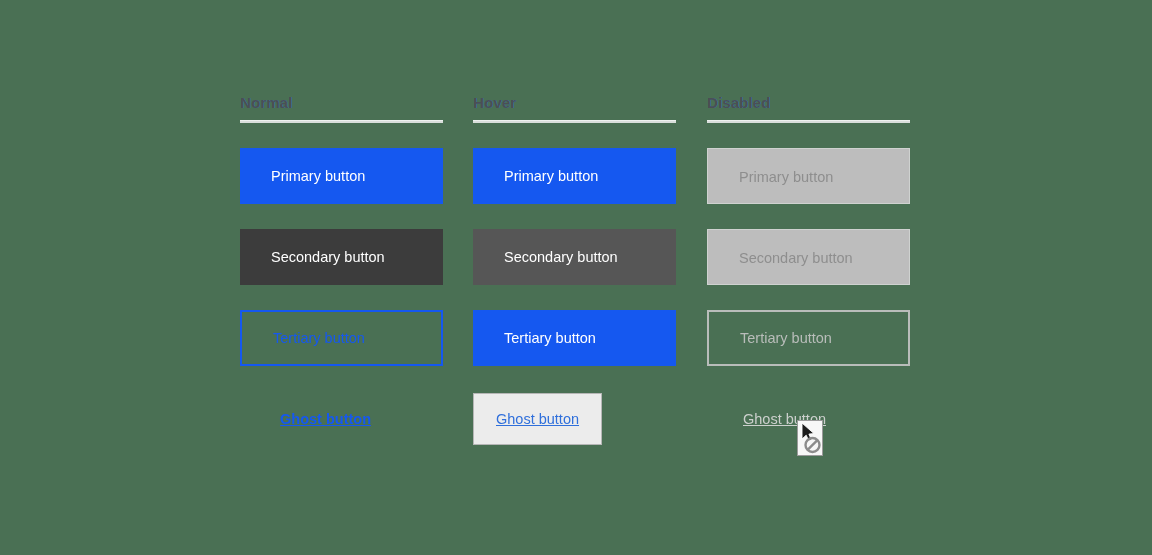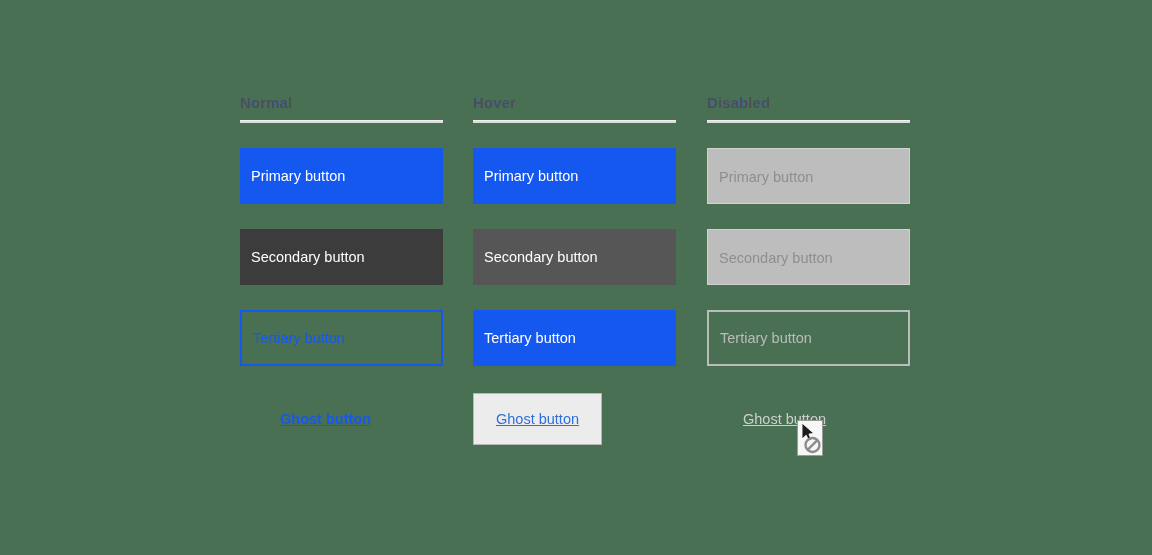--- a/index.html
+++ b/index.html
@@ -65,21 +65,21 @@
     box-sizing: border-box;
   }
 
   
   .btn {
     display: block;
     box-sizing: border-box;
     width: 203px;
     height: 56px;
     margin-top: 25px;
-    padding: 0 11px;
+    padding: 0 31px;
     font-family: "Liberation Sans", sans-serif;
     font-size: 14.5px;
     line-height: 56px;
     text-align: left;
     border: none;
     outline: none;
     white-space: nowrap;
     overflow: hidden;
   }
 

